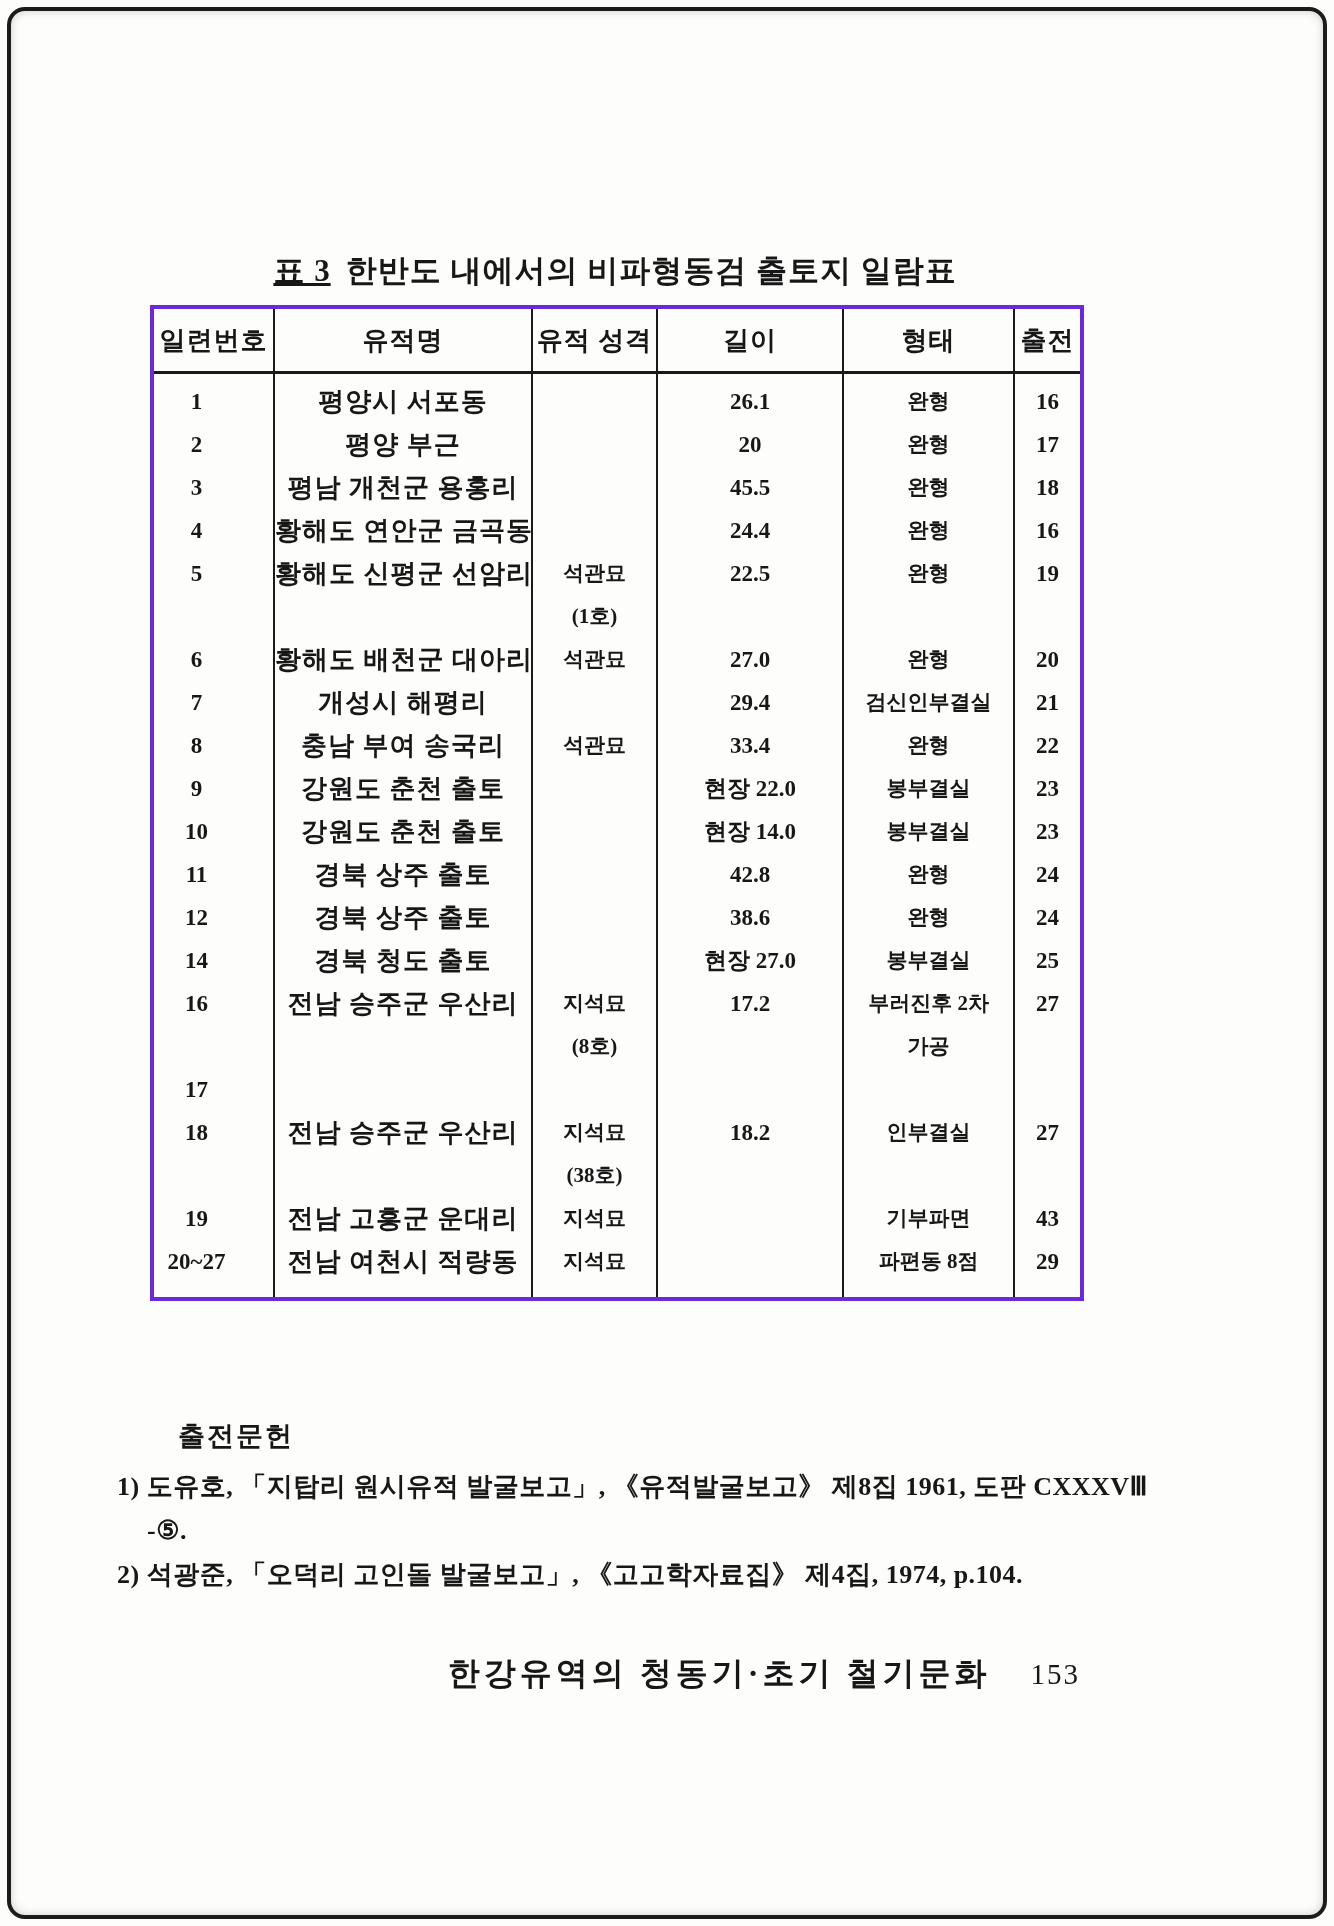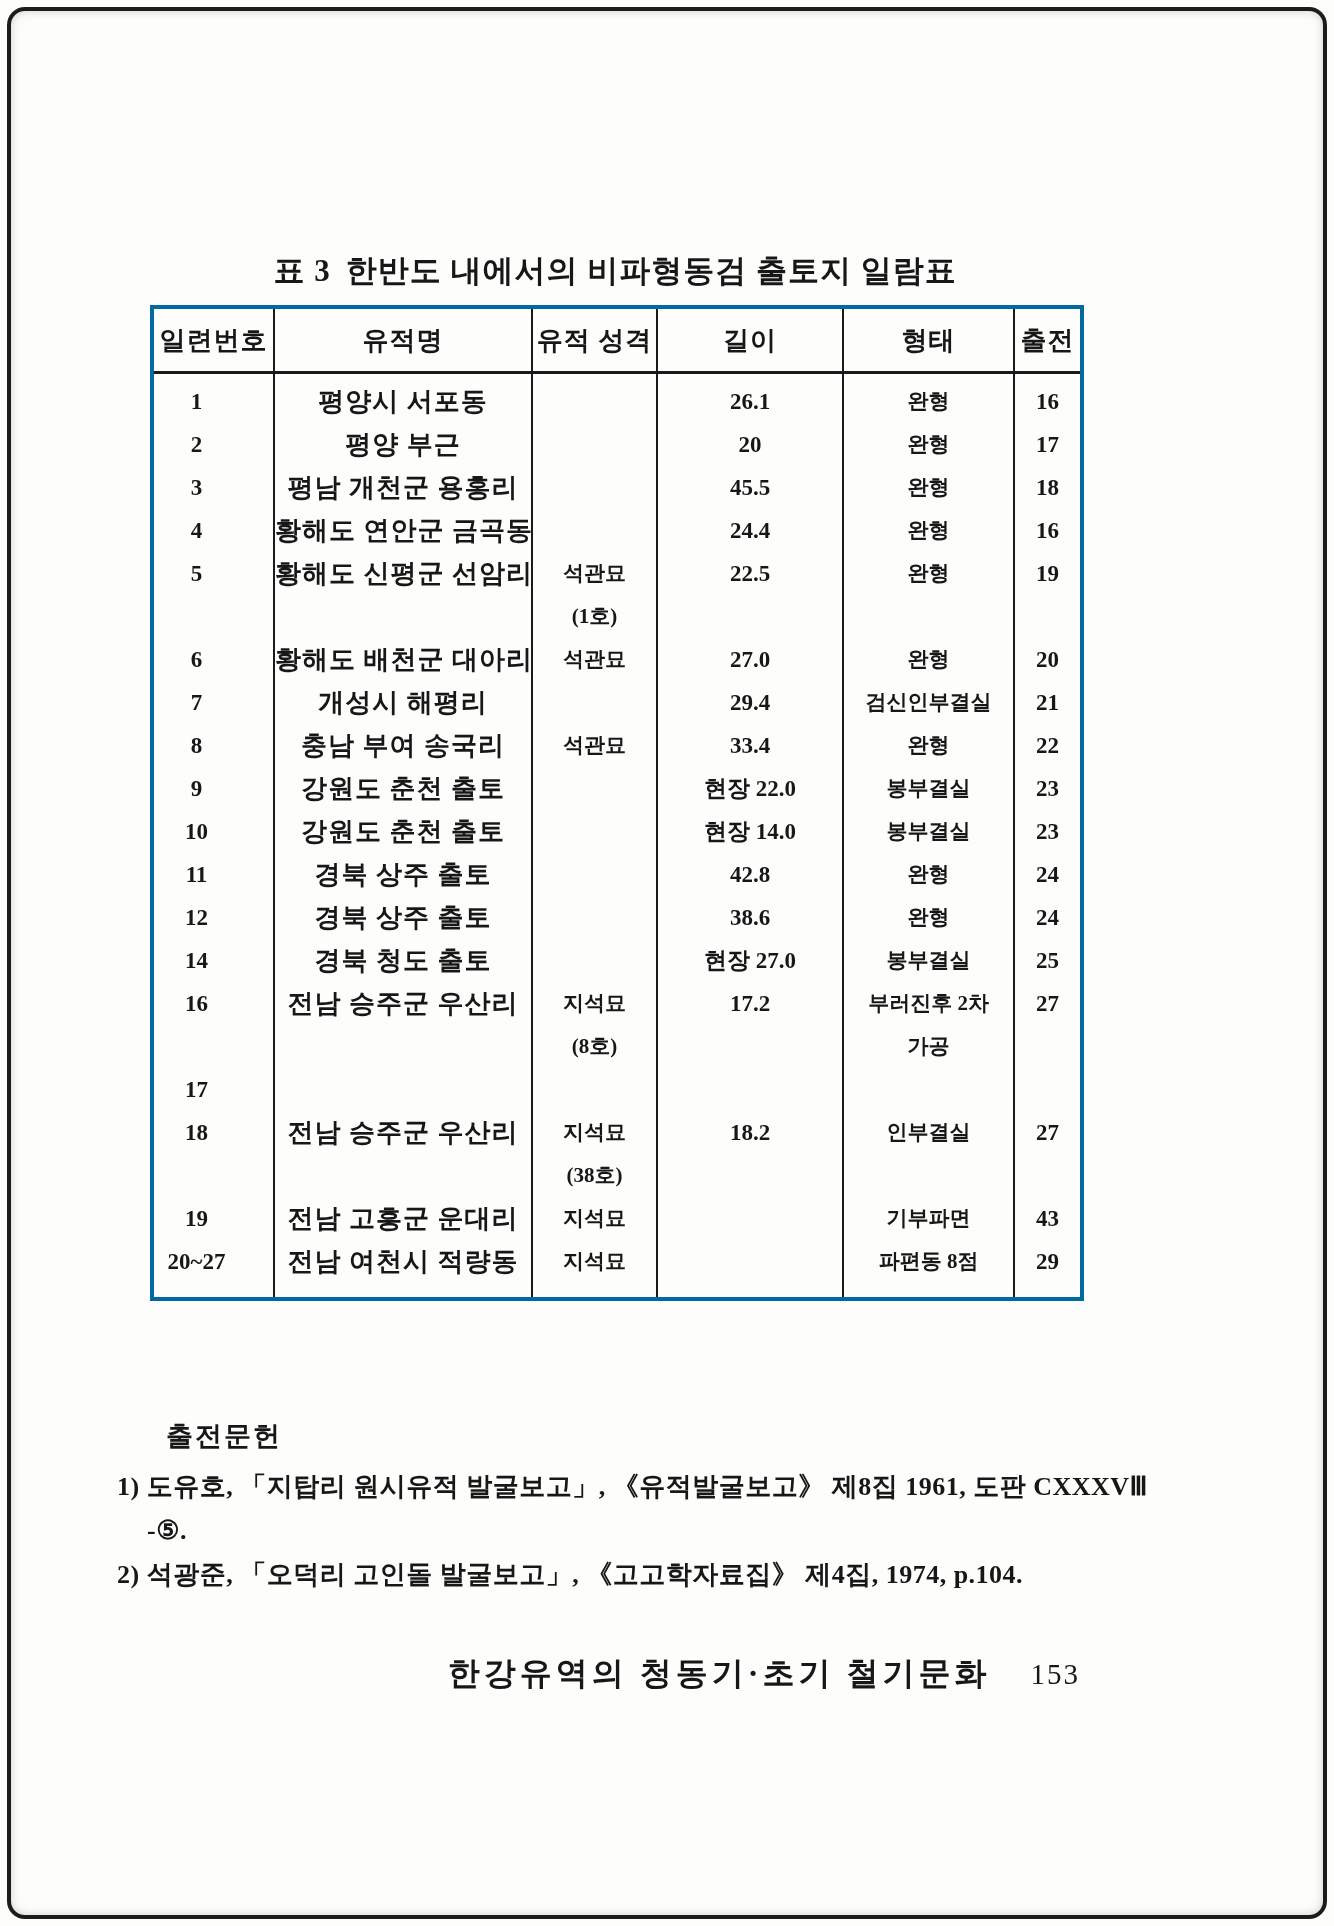--- a/index.html
+++ b/index.html
@@ -13,25 +13,25 @@
     position:absolute; inset:7px;
     border:4px solid #1c1c1c; border-radius:18px;
     pointer-events:none;
     box-shadow:0 0 10px rgba(120,120,115,.35) inset;
   }
   .title {
     position:absolute; left:150px; top:250px; width:930px;
     text-align:center; font-size:31px; font-weight:700;
     letter-spacing:1px; white-space:nowrap;
   }
-  .title .tno { margin-right:15px; }
+  .title .tno { margin-right:15px;text-decoration:underline; }
   table.sites {
     position:absolute; left:150px; top:305px; width:930px;
     border-collapse:collapse; table-layout:fixed;
-    border:4px solid #0369a1;
+    border:4px solid #6d28d9;
   }
   table.sites th, table.sites td {
     border-left:2px solid #1a1a1a; border-right:2px solid #1a1a1a;
     padding:0; vertical-align:top;
   }
   table.sites thead th {
     height:62px; vertical-align:middle;
     border-bottom:3px solid #1a1a1a;
     font-size:26px; font-weight:700; text-align:center;
     letter-spacing:1px;
@@ -39,21 +39,21 @@
   table.sites td { text-align:center; font-size:25px; font-weight:700; }
   table.sites td .line { height:43px; line-height:43px; white-space:nowrap; }
   td.c-site { text-align:left; padding-left:12px;margin-top:44px; }
   td.c-site .line { font-size:26px; letter-spacing:1px; }
   td.c-no .line { font-size:23px; font-weight:700; padding-right:34px; }
   td.c-length .line, td.c-source .line { font-size:23px; }
   td.c-character .line, td.c-shape .line { font-size:21px; }
   tbody tr:first-child td { padding-top:6px; }
   tbody tr:last-child td { padding-bottom:14px; }
   .refs-heading {
-    position:absolute; left:166px; top:1418px;
+    position:absolute; left:178px; top:1418px;
     font-size:27px; font-weight:700; letter-spacing:2px;
   }
   .refs {
     position:absolute; left:117px; top:1465px; width:985px;
   }
   .ref-line {
     font-size:26px; font-weight:600; line-height:44px;
     letter-spacing:0.5px; white-space:nowrap;
   }
   .ref-cont { padding-left:30px; }

